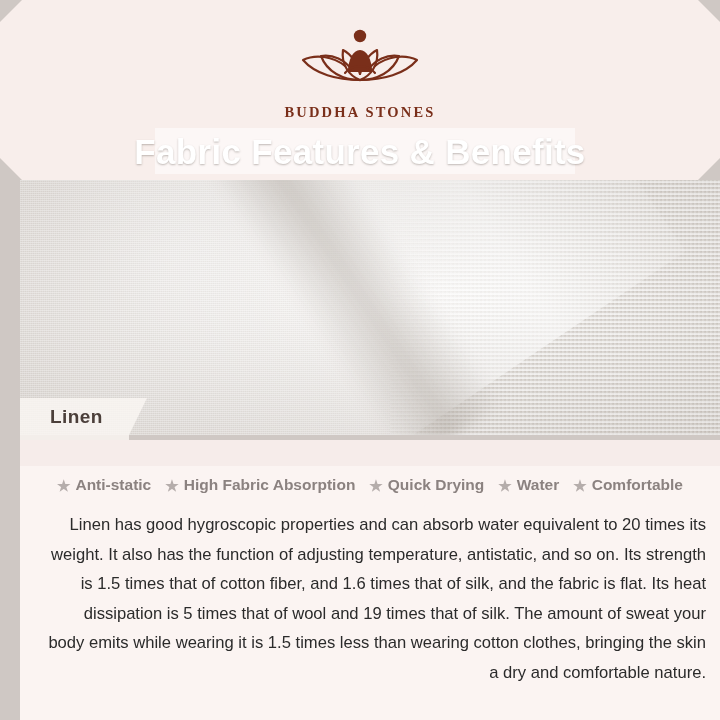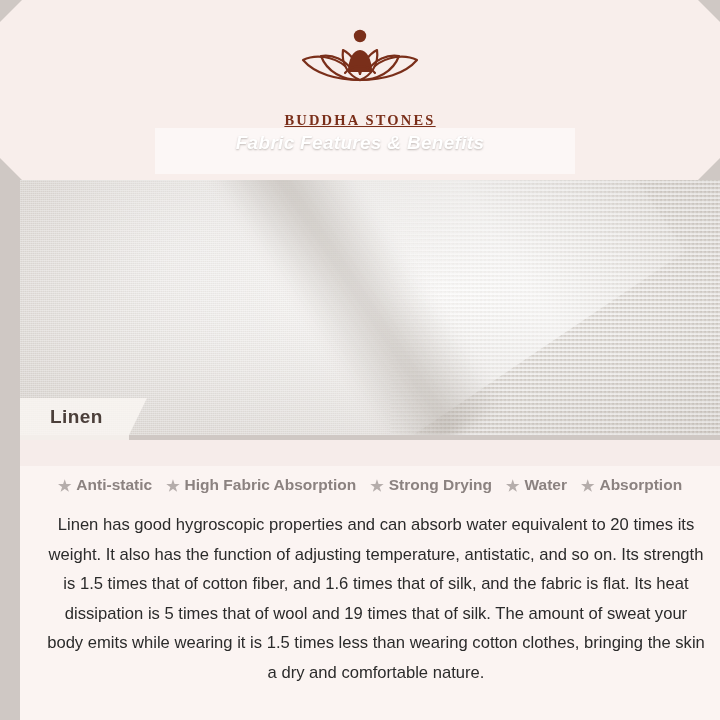--- a/index.html
+++ b/index.html
@@ -75,49 +75,47 @@
     top: 18px;
     width: 720px;
     text-align: center;
   }
   .logo-mark {
     display: block;
     margin: 0 auto;
   }
   .brand-name {
     display: block;
-    margin-top: 16px;
+    margin-top: 8px;
     font-size: 14.5px;
     letter-spacing: 2.2px;
     color: #7a2f1a;
     font-weight: 700;
     font-family: "Liberation Serif", serif;
-    text-decoration: underline;
   }
 
   .title-band {
     position: absolute;
     left: 155px;
     top: 128px;
     width: 420px;
     height: 46px;
     background: rgba(255,255,255,0.55);
   }
   .title-text {
     position: absolute;
     left: 0;
     top: 132px;
     width: 720px;
     text-align: center;
-    font-size: 19px;
+    font-size: 35px;
     font-weight: 700;
     color: #ffffff;
     letter-spacing: 0.3px;
     text-shadow: 0 1px 2px rgba(120,110,105,0.45);
-    font-style: italic;
   }
 
   
   .photo {
     position: absolute;
     left: 20px;
     top: 180px;
     width: 700px;
     height: 255px;
     overflow: hidden;
@@ -259,21 +257,21 @@
   }
   .body-text {
     position: absolute;
     left: 26px;
     top: 70px;
     width: 660px;
     font-size: 16.6px;
     line-height: 29.5px;
     color: #2b2b2b;
     font-weight: 500;
-    text-align: center;
+    text-align: right;
   }
 </style>
 </head>
 <body>
 
 <div class="page">
 
   <div class="header">
     <div class="corner-tl"></div>
     <div class="corner-tr"></div>
@@ -323,28 +321,28 @@
       <div class="feature">
         <span class="star-icon">★</span>
         <span>Anti-static</span>
       </div>
       <div class="feature">
         <span class="star-icon">★</span>
         <span>High Fabric Absorption</span>
       </div>
       <div class="feature">
         <span class="star-icon">★</span>
-        <span>Strong Drying</span>
+        <span>Quick Drying</span>
       </div>
       <div class="feature">
         <span class="star-icon">★</span>
         <span>Water</span>
       </div>
       <div class="feature">
         <span class="star-icon">★</span>
-        <span>Absorption</span>
+        <span>Comfortable</span>
       </div>
     </div>
 
     <div class="body-text">Linen has good hygroscopic properties and can absorb water equivalent to 20 times its weight. It also has the function of adjusting temperature, antistatic, and so on. Its strength is 1.5 times that of cotton fiber, and 1.6 times that of silk, and the fabric is flat. Its heat dissipation is 5 times that of wool and 19 times that of silk. The amount of sweat your body emits while wearing it is 1.5 times less than wearing cotton clothes, bringing the skin a dry and comfortable nature.</div>
   </div>
 
 </div>
 
 </body></html>

